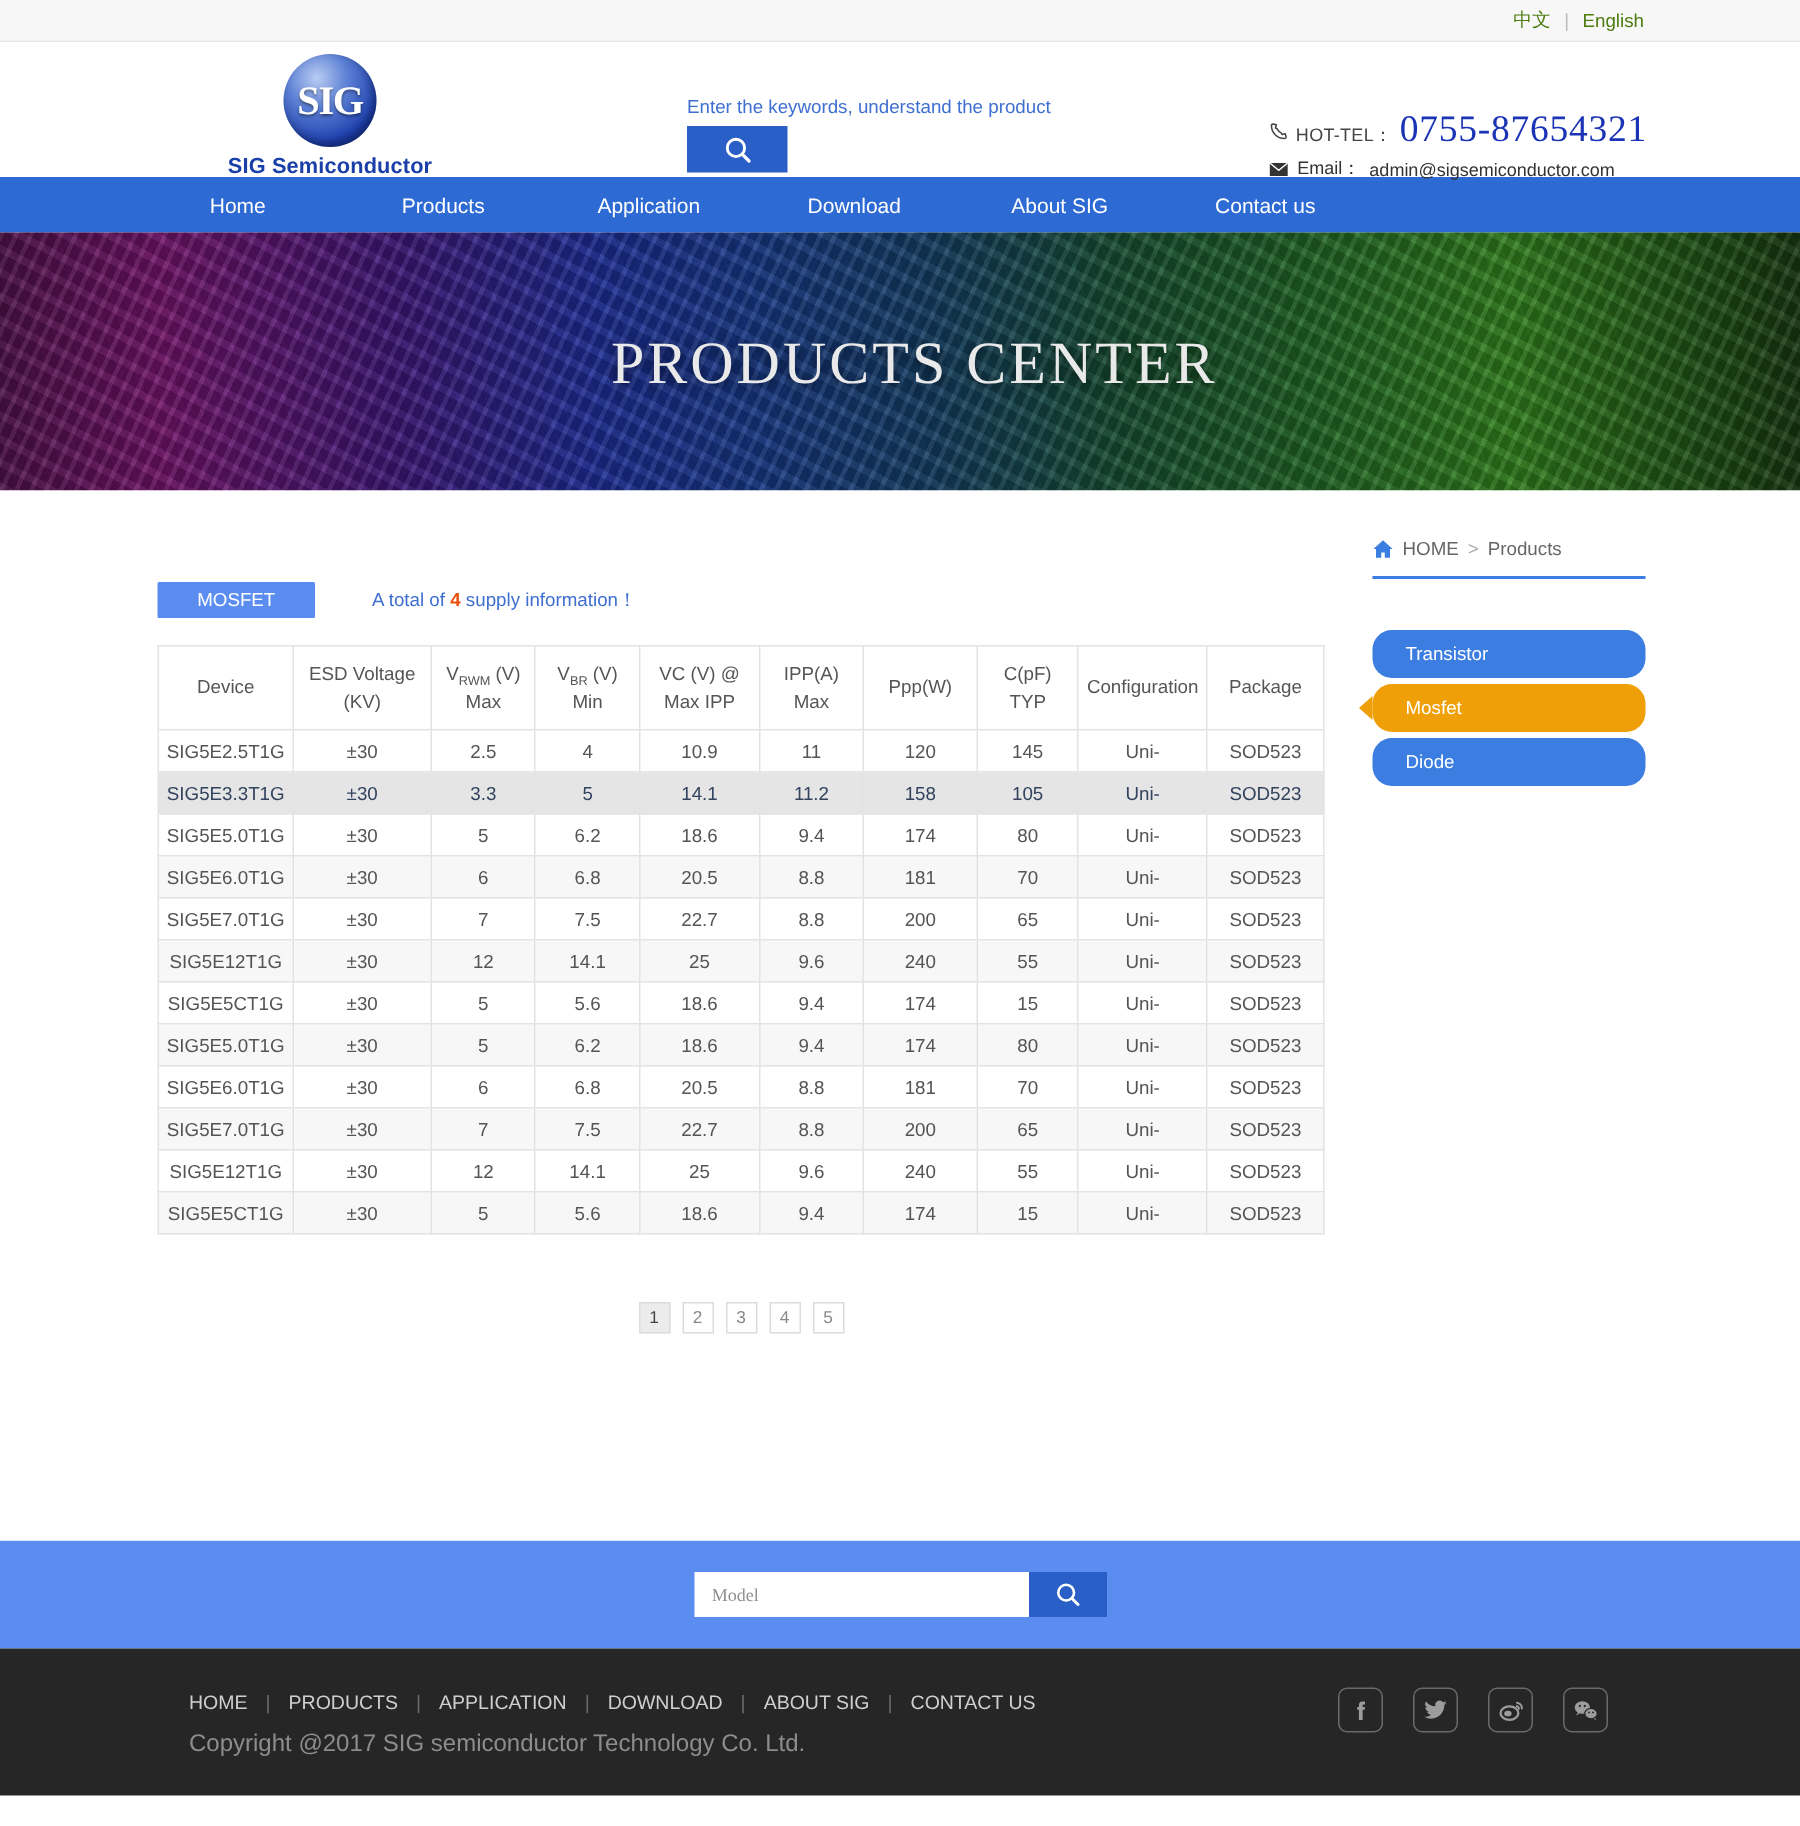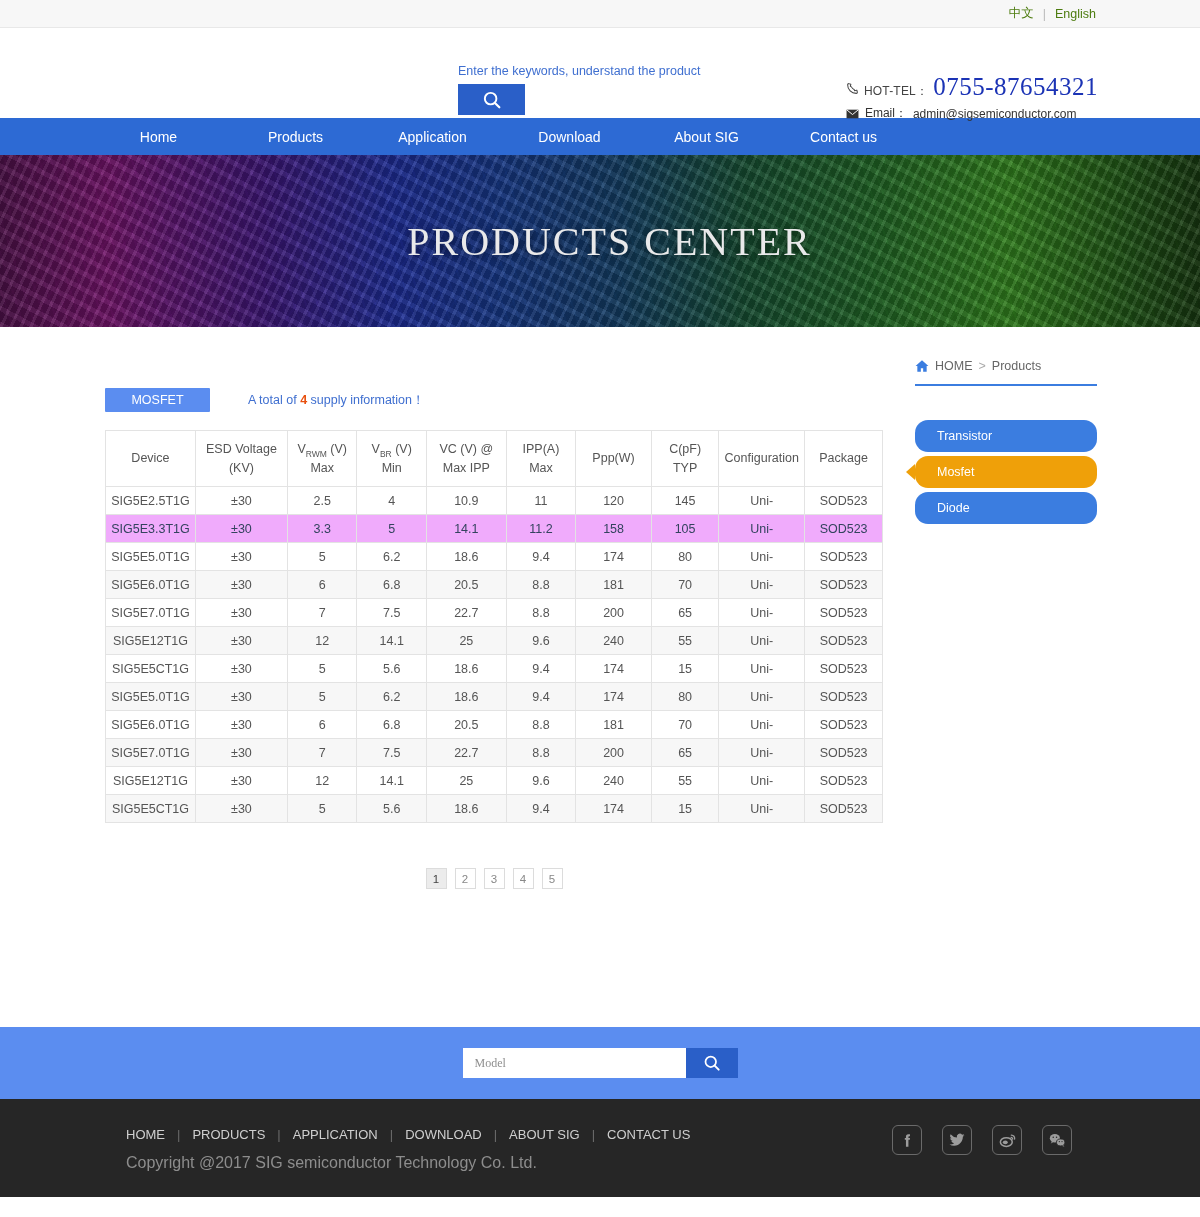--- a/index.html
+++ b/index.html
@@ -118,21 +118,21 @@
   .total b{ color:#e8500f; font-weight:bold; }
 
   table{ border-collapse:collapse; width:778px; margin-top:17px; }
   th, td{
     border:1px solid #e3e3e3; text-align:center; font-size:12.5px;
     color:#555; padding:0 2px;
   }
   th{ height:56px; font-weight:normal; color:#555; line-height:1.45; background:#fff; }
   td{ height:28px; }
   tbody tr:nth-child(even){ background:#f7f7f7; }
-  tbody tr.active td{ background:#f0abfc; color:#33435e; }
+  tbody tr.active td{ background:#e5e5e5; color:#33435e; }
   th sub{ font-size:8.5px; }
 
   .pager{ display:flex; justify-content:center; gap:8px; margin-top:45px; }
   .pg{
     width:21px; height:21px; border:1px solid #dcdcdc; background:#fff;
     display:flex; align-items:center; justify-content:center;
     font-size:11.5px; color:#888; cursor:pointer;
   }
   .pg.on{ background:#ececec; color:#444; }
 
@@ -200,20 +200,26 @@
 <body>
 
 <div class="topbar">
   <a href="#">中文</a>
   <span class="sep">|</span>
   <a href="#">English</a>
 </div>
 
 <div class="header">
 
+  <div class="logo-wrap">
+    <div class="logo-ball">
+      <span>SIG</span>
+    </div>
+    <div class="logo-text">SIG Semiconductor</div>
+  </div>
 
   <div class="search-block">
     <div class="search-tag">Enter the keywords, understand the product</div>
     <div class="search-row">
       <button class="search-btn">
         <svg width="22" height="22" viewBox="0 0 24 24">
           <circle cx="10.5" cy="10.5" r="6.3" fill="none" stroke="#fff" stroke-width="2.1"></circle>
           <line x1="15.2" y1="15.2" x2="20" y2="20" stroke="#fff" stroke-width="2.4" stroke-linecap="round"></line>
         </svg>
       </button>

